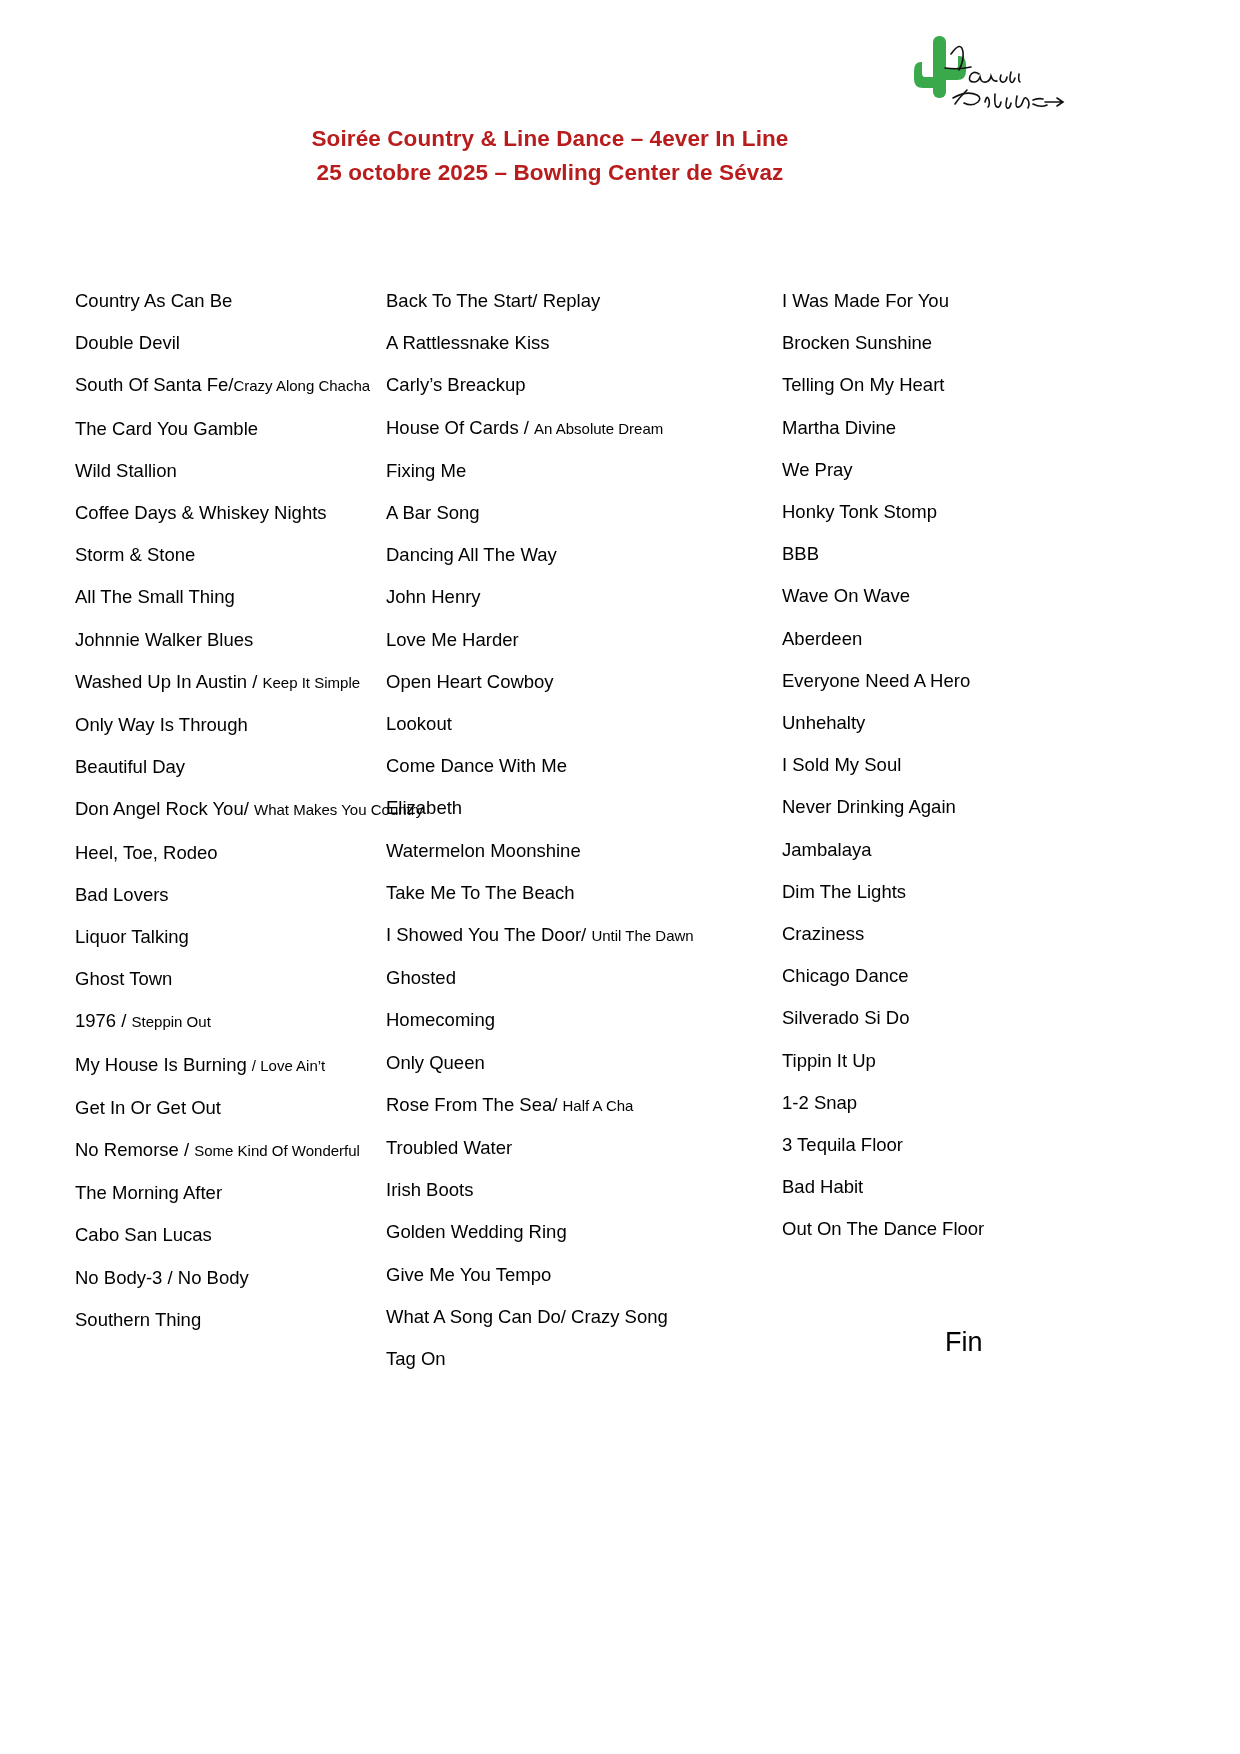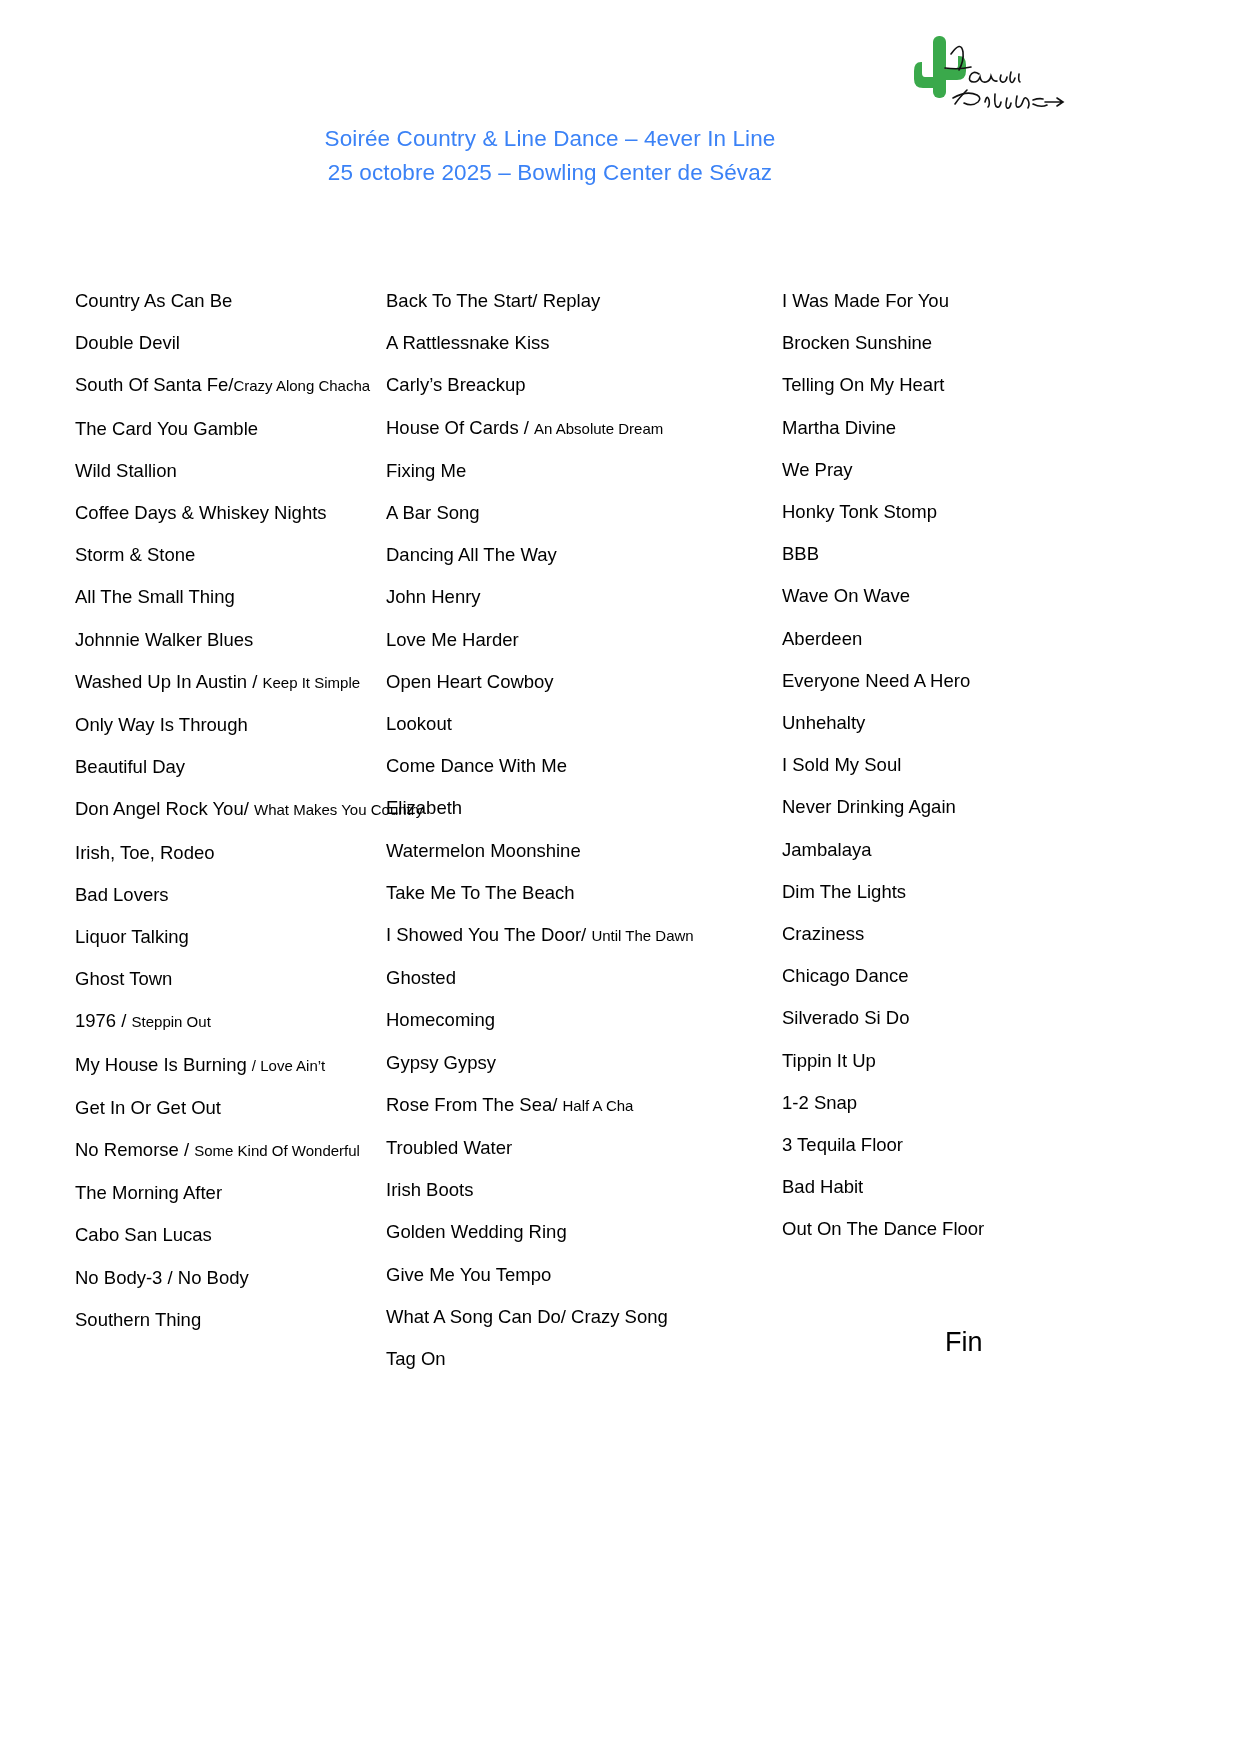--- a/index.html
+++ b/index.html
@@ -28,22 +28,22 @@
 
   
   .title-block {
     position: absolute;
     top: 122px;
     left: 0;
     width: 1100px;
     text-align: center;
   }
   .title-line {
-    color: #3b82f6;
-    font-weight: normal;
+    color: #b91c1c;
+    font-weight: bold;
     font-size: 22.5px;
     line-height: 34px;
     letter-spacing: 0.1px;
   }
 
   
   .columns {
     position: absolute;
     top: 280px;
     left: 0;
@@ -121,21 +121,21 @@
       <div class="song"><span>The Card You Gamble</span></div>
       <div class="song"><span>Wild Stallion</span></div>
       <div class="song"><span>Coffee Days &amp; Whiskey Nights</span></div>
       <div class="song"><span>Storm &amp; Stone</span></div>
       <div class="song"><span>All The Small Thing</span></div>
       <div class="song"><span>Johnnie Walker Blues</span></div>
       <div class="song"><span>Washed Up In Austin / </span><span class="alt">Keep It Simple</span></div>
       <div class="song"><span>Only Way Is Through</span></div>
       <div class="song"><span>Beautiful Day</span></div>
       <div class="song"><span>Don Angel Rock You/ </span><span class="alt">What Makes You Country</span></div>
-      <div class="song"><span>Irish, Toe, Rodeo</span></div>
+      <div class="song"><span>Heel, Toe, Rodeo</span></div>
       <div class="song"><span>Bad Lovers</span></div>
       <div class="song"><span>Liquor Talking</span></div>
       <div class="song"><span>Ghost Town</span></div>
       <div class="song"><span>1976 / </span><span class="alt">Steppin Out</span></div>
       <div class="song"><span>My House Is Burning </span><span class="alt">/ Love Ain’t</span></div>
       <div class="song"><span>Get In Or Get Out</span></div>
       <div class="song"><span>No Remorse / </span><span class="alt">Some Kind Of Wonderful</span></div>
       <div class="song"><span>The Morning After</span></div>
       <div class="song"><span>Cabo San Lucas</span></div>
       <div class="song"><span>No Body-3 / No Body</span></div>
@@ -153,21 +153,21 @@
       <div class="song"><span>Love Me Harder</span></div>
       <div class="song"><span>Open Heart Cowboy</span></div>
       <div class="song"><span>Lookout</span></div>
       <div class="song"><span>Come Dance With Me</span></div>
       <div class="song"><span>Elizabeth</span></div>
       <div class="song"><span>Watermelon Moonshine</span></div>
       <div class="song"><span>Take Me To The Beach</span></div>
       <div class="song"><span>I Showed You The Door/ </span><span class="alt">Until The Dawn</span></div>
       <div class="song"><span>Ghosted</span></div>
       <div class="song"><span>Homecoming</span></div>
-      <div class="song"><span>Gypsy Gypsy</span></div>
+      <div class="song"><span>Only Queen</span></div>
       <div class="song"><span>Rose From The Sea/ </span><span class="alt">Half A Cha</span></div>
       <div class="song"><span>Troubled Water</span></div>
       <div class="song"><span>Irish Boots</span></div>
       <div class="song"><span>Golden Wedding  Ring</span></div>
       <div class="song"><span>Give Me You Tempo</span></div>
       <div class="song"><span>What A Song Can Do/ Crazy Song</span></div>
       <div class="song"><span>Tag On</span></div>
     </div>
   <div class="col col-3">
       <div class="song"><span>I Was Made For You</span></div>

